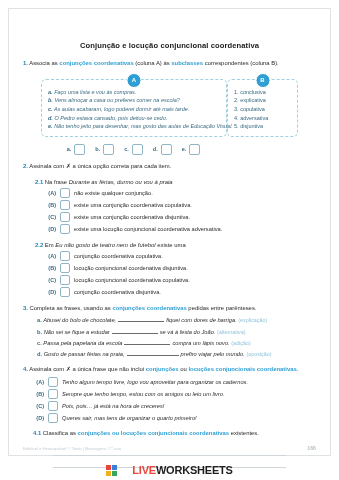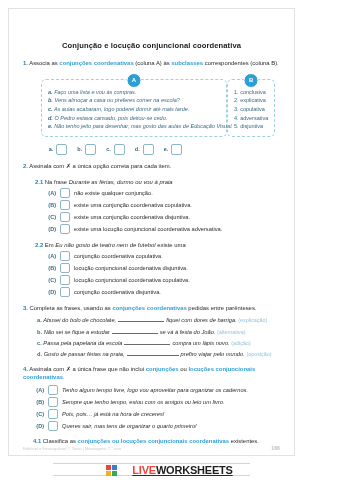--- a/index.html
+++ b/index.html
@@ -18,21 +18,21 @@
     position: relative;
     width: 339px;
     height: 480px;
     background: #ffffff;
     box-sizing: border-box;
   }
   .sheet {
     position: absolute;
     left: 8px;
     top: 8px;
-    width: 287px;
+    width: 323px;
     height: 448px;
     border: 1px solid #dfe3e6;
     background: #ffffff;
     box-sizing: border-box;
     padding: 0;
   }
   .title {
     text-align: center;
     font-size: 7.6px;
     font-weight: bold;
@@ -242,21 +242,20 @@
 
   .lw {
     position: absolute;
     left: 0;
     right: 0;
     bottom: 4px;
     display: flex;
     justify-content: center;
     align-items: center;
     gap: 15px;
-    text-decoration: underline;
   }
   .lw-mark {
     width: 11px;
     height: 11px;
     display: grid;
     grid-template-columns: 1fr 1fr;
     grid-template-rows: 1fr 1fr;
     gap: 1px;
   }
   .lw-mark i { display: block; }

